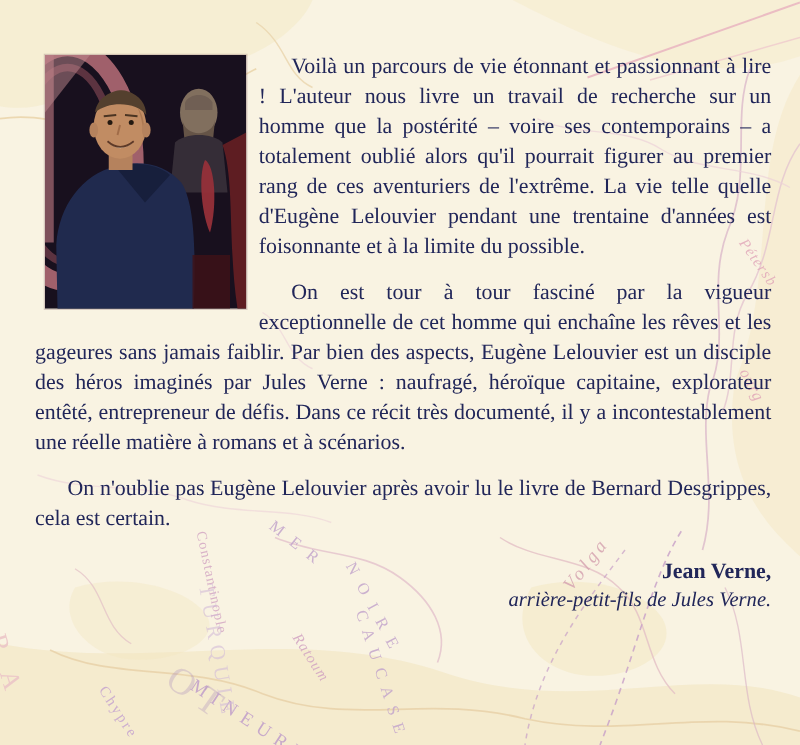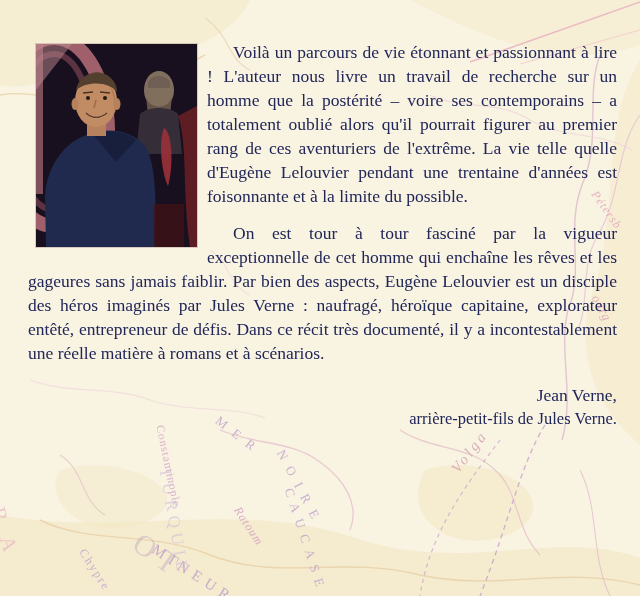--- a/index.html
+++ b/index.html
@@ -38,22 +38,22 @@
     text-align:justify;
   }
   .content p { margin:0 0 13px 0; text-indent:26px; }
   .photo {
     float:left; width:161px; height:203px;
     margin:4px 10px 12px 8px;
     box-shadow:0 0 0 1px rgba(120,80,90,.25);
   }
   .photo svg { display:block; width:161px; height:203px; }
   .signature { margin-top:18px; text-align:right; text-indent:0; }
-  .sig-name  { font-size:17.5px; }
-  .sig-title { font-size:16.5px; }
+  .sig-name  { font-size:17.5px;font-weight:bold; }
+  .sig-title { font-size:16.5px; font-style:italic; }
 </style>
 </head>
 <body>
 
 <div class="page">
 
   <svg class="map-bg" viewBox="0 0 640 596" aria-hidden="true">
 
     <path d="M0,0 L250,0 C235,35 175,62 140,52 C95,42 55,95 0,85 Z" fill="#f4e9c4" opacity="0.5"></path>
     <path d="M410,0 L640,0 L640,45 C555,75 465,28 410,0 Z" fill="#f4e9c4" opacity="0.4"></path>
@@ -133,20 +133,21 @@
           <path d="M60,56 L58,64" stroke="#a06c48" stroke-width="1.5" fill="none"></path>
           <path d="M50,69 Q60,78 71,69 L68,72 Q60,77 53,72 Z" fill="#e9ddc9"></path>
           <path d="M50,69 Q60,78 71,69" stroke="#5e3a28" stroke-width="1.4" fill="none"></path>
         </g>
         <rect x="118" y="160" width="30" height="43" fill="#401216" opacity="0.8"></rect>
       </svg>
     </div>
 
     <p>Voilà un parcours de vie étonnant et passionnant à lire ! L'auteur nous livre un travail de recherche sur un homme que la postérité – voire ses contemporains – a totalement oublié alors qu'il pourrait figurer au premier rang de ces aventuriers de l'extrême. La vie telle quelle d'Eugène Lelouvier pendant une trentaine d'années est foisonnante et à la limite du possible.</p>
     <p>On est tour à tour fasciné par la vigueur exceptionnelle de cet homme qui enchaîne les rêves et les gageures sans jamais faiblir. Par bien des aspects, Eugène Lelouvier est un disciple des héros imaginés par Jules Verne : naufragé, héroïque capitaine, explorateur entêté, entrepreneur de défis. Dans ce récit très documenté, il y a incontestablement une réelle matière à romans et à scénarios.</p>
+    <p>On n'oublie pas Eugène Lelouvier après avoir lu le livre de Bernard Desgrippes, cela est certain.</p>
 
     <div class="signature">
       <div class="sig-name">Jean Verne,</div>
       <div class="sig-title">arrière-petit-fils de Jules Verne.</div>
     </div>
 
   </div>
 </div>
 
 </body></html>

